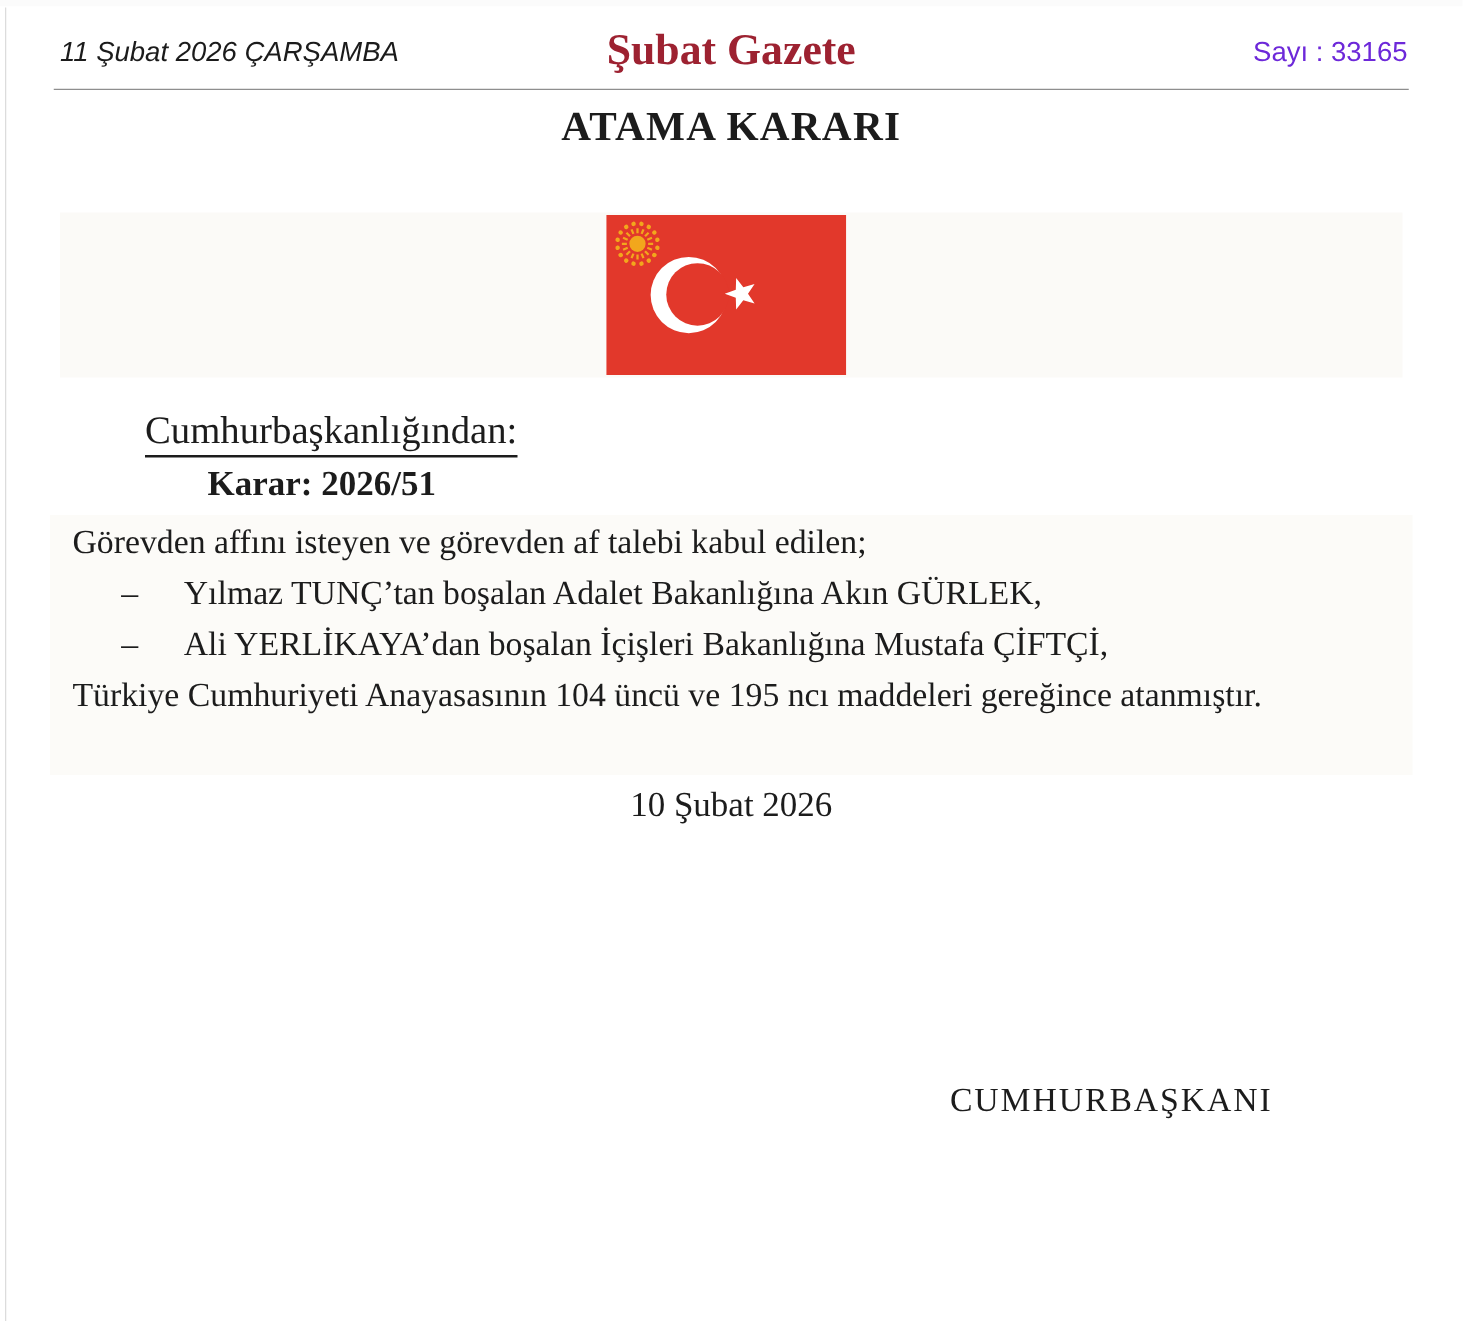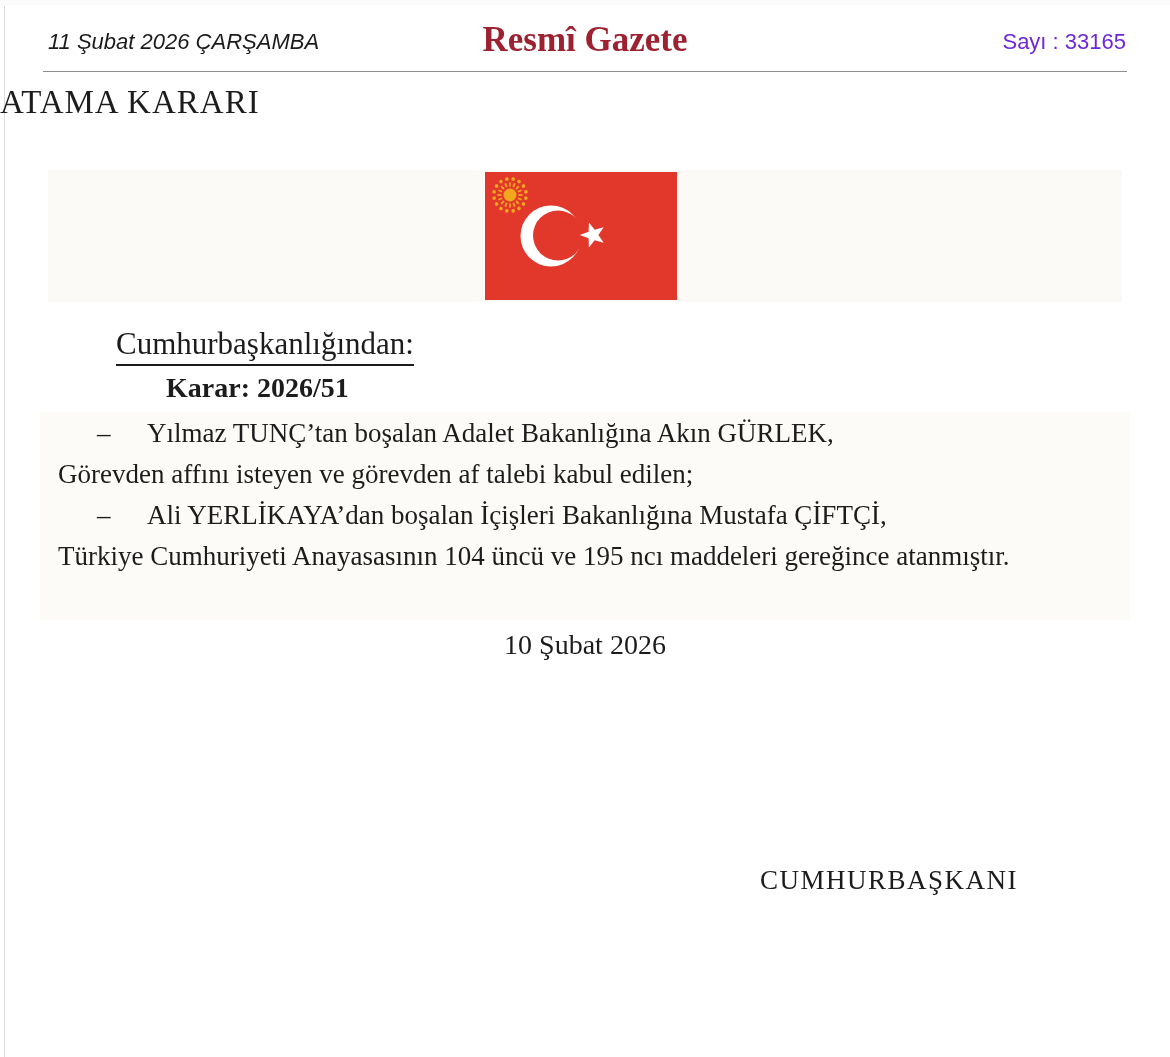--- a/index.html
+++ b/index.html
@@ -37,21 +37,22 @@
     font-family: "Liberation Sans", sans-serif;
     font-size: 22px; color: #6d28d9; white-space: nowrap; margin-left: 45px;
   }
   .header-rule {
     position: absolute; left: 43px; width: 1084px; top: 71px;
     height: 1px; background: #8e8e8e;
   }
   
   .doc-heading {
     position: absolute; left: 0; right: 0; top: 84px;
-    font-size: 33px; font-weight: normal; letter-spacing: 1px;
+    text-align: center;
+    font-size: 33px; font-weight: bold; letter-spacing: 1px;
     white-space: nowrap;
   }
   .band-flag {
     position: absolute; left: 48px; top: 170px;
     width: 1074px; height: 132px; background: #fbfaf7;
   }
   .band-body {
     position: absolute; left: 40px; top: 412px;
     width: 1090px; height: 208px; background: #fcfbf8;
   }
@@ -88,21 +89,21 @@
   .sig-title { margin-top: 24px; font-size: 27px; letter-spacing: 1.5px; white-space: nowrap; }
 </style>
 </head>
 <body>
 
 <div class="top-hairline"></div>
 <div class="left-hairline"></div>
 
 <div>
   <div class="header-date">11 Şubat 2026 ÇARŞAMBA</div>
-  <div class="header-title">Resmî Gazete</div>
+  <div class="header-title">Şubat Gazete</div>
   <div class="header-issue">Sayı : 33165</div>
   <div class="header-rule"></div>
 </div>
 
 <div class="doc-heading">ATAMA KARARI</div>
 
 <div class="band-flag"></div>
 <div class="band-body"></div>
 
 <div class="flag">
@@ -153,25 +154,25 @@
     </g>
 
     <polygon points="108,49.8 111.17,58.63 120.55,58.92 113.14,64.67 115.76,73.68 108,68.4 100.24,73.68 102.86,64.67 95.45,58.92 104.83,58.63" fill="#ffffff" transform="rotate(-18 108 63)"></polygon>
   </svg>
 </div>
 
 <div class="authority">Cumhurbaşkanlığından:</div>
 <div class="decision-no">Karar: 2026/51</div>
 
 <div class="body-text">
+  <div class="body-line">
+    <span>Görevden affını isteyen ve görevden af talebi kabul edilen;</span>
+  </div>
   <div class="body-line indent">
     <span class="dash">–</span><span>Yılmaz TUNÇ’tan boşalan Adalet Bakanlığına Akın GÜRLEK,</span>
-  </div>
-  <div class="body-line">
-    <span>Görevden affını isteyen ve görevden af talebi kabul edilen;</span>
   </div>
   <div class="body-line indent">
     <span class="dash">–</span><span>Ali YERLİKAYA’dan boşalan İçişleri Bakanlığına Mustafa ÇİFTÇİ,</span>
   </div>
   <div class="body-line">
     <span>Türkiye Cumhuriyeti Anayasasının 104 üncü ve 195 ncı maddeleri gereğince atanmıştır.</span>
   </div>
 </div>
 
 <div class="decision-date">10 Şubat 2026</div>

